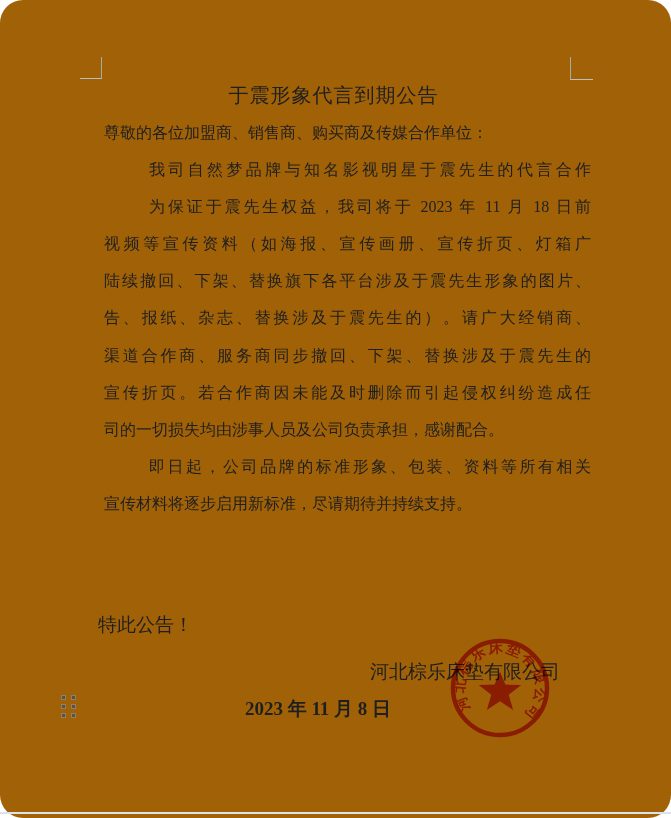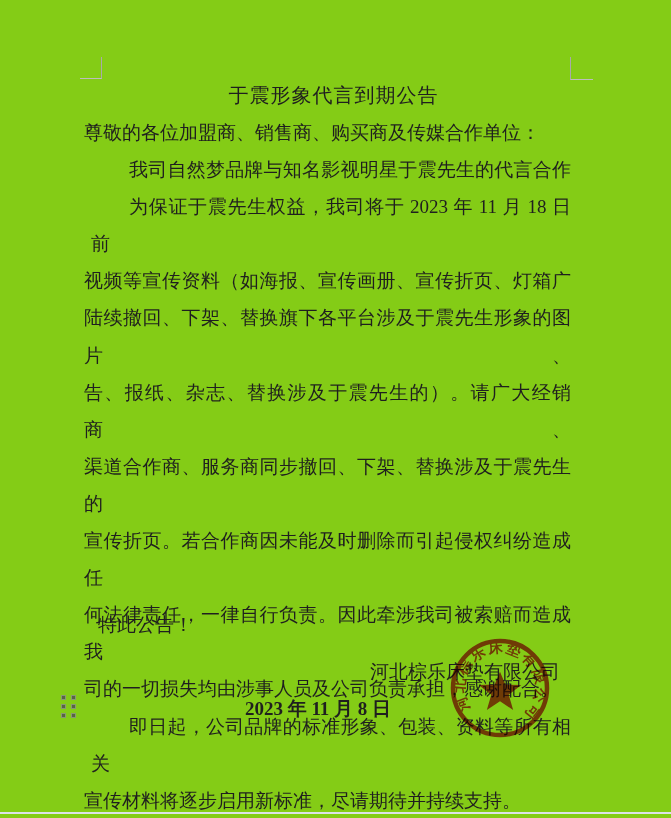--- a/index.html
+++ b/index.html
@@ -3,41 +3,41 @@
 <meta charset="utf-8">
 <style>
   html, body { margin: 0; padding: 0; }
   body {
     width: 671px; height: 818px;
     background: #ffffff;
     overflow: hidden;
     font-family: "Liberation Serif", "DejaVu Serif", serif;
     color: #1f1f1f;
   }
-  .page { position: relative; width: 671px; height: 818px; background: #84cc16; }
+  .page { position: relative; width: 671px; height: 818px; background: #a16207; border-radius: 23px; }
 
   
   .crop-left {
     position: absolute; left: 80px; top: 57px; width: 21px; height: 21px;
     border-right: 1.5px solid #a9a9a9; border-bottom: 1.5px solid #bdbdbd;
   }
   .crop-right {
     position: absolute; left: 570px; top: 57px; width: 22px; height: 22px;
     border-left: 1.5px solid #a9a9a9; border-bottom: 1.5px solid #bdbdbd;
   }
 
   .doc-title {
     position: absolute; left: 90px; top: 80px; width: 487px;
     font-size: 20px; line-height: 30px; text-align: center;
     letter-spacing: 1px; white-space: nowrap;
   }
 
   .body-text {
-    position: absolute; left: 84px; top: 114px; width: 487px;
-    font-size: 19px; line-height: 37.1px;
+    position: absolute; left: 104px; top: 114px; width: 487px;
+    font-size: 16px; line-height: 37.1px;
   }
   .line { white-space: nowrap; }
   .just { white-space: normal; text-align: justify; text-align-last: justify; text-justify: inter-character; }
   .ind  { text-indent: 38px; margin-left: 7px; }
 
   .closing-line {
     position: absolute; left: 98px; top: 606px; width: 479px;
     font-size: 19px; line-height: 37px; white-space: nowrap;
   }
   .sig-company {
@@ -85,21 +85,20 @@
 
   <div class="body-text">
     <div class="line">尊敬的各位加盟商、销售商、购买商及传媒合作单位：</div>
     <div class="line just ind">我司自然梦品牌与知名影视明星于震先生的代言合作</div>
     <div class="line just ind">为保证于震先生权益，我司将于 2023 年 11 月 18 日前</div>
     <div class="line just">视频等宣传资料（如海报、宣传画册、宣传折页、灯箱广</div>
     <div class="line just">陆续撤回、下架、替换旗下各平台涉及于震先生形象的图片、</div>
     <div class="line just">告、报纸、杂志、替换涉及于震先生的）。请广大经销商、</div>
     <div class="line just">渠道合作商、服务商同步撤回、下架、替换涉及于震先生的</div>
     <div class="line just">宣传折页。若合作商因未能及时删除而引起侵权纠纷造成任</div>
-    <div class="line just">何法律责任，一律自行负责。因此牵涉我司被索赔而造成我</div>
     <div class="line">司的一切损失均由涉事人员及公司负责承担，感谢配合。</div>
     <div class="line just ind">即日起，公司品牌的标准形象、包装、资料等所有相关</div>
     <div class="line">宣传材料将逐步启用新标准，尽请期待并持续支持。</div>
   </div>
 
   <div class="closing-line">特此公告！</div>
 
   <div class="sig-company">河北棕乐床垫有限公司</div>
   <div class="sig-date">2023 年 11 月 8 日</div>
 

